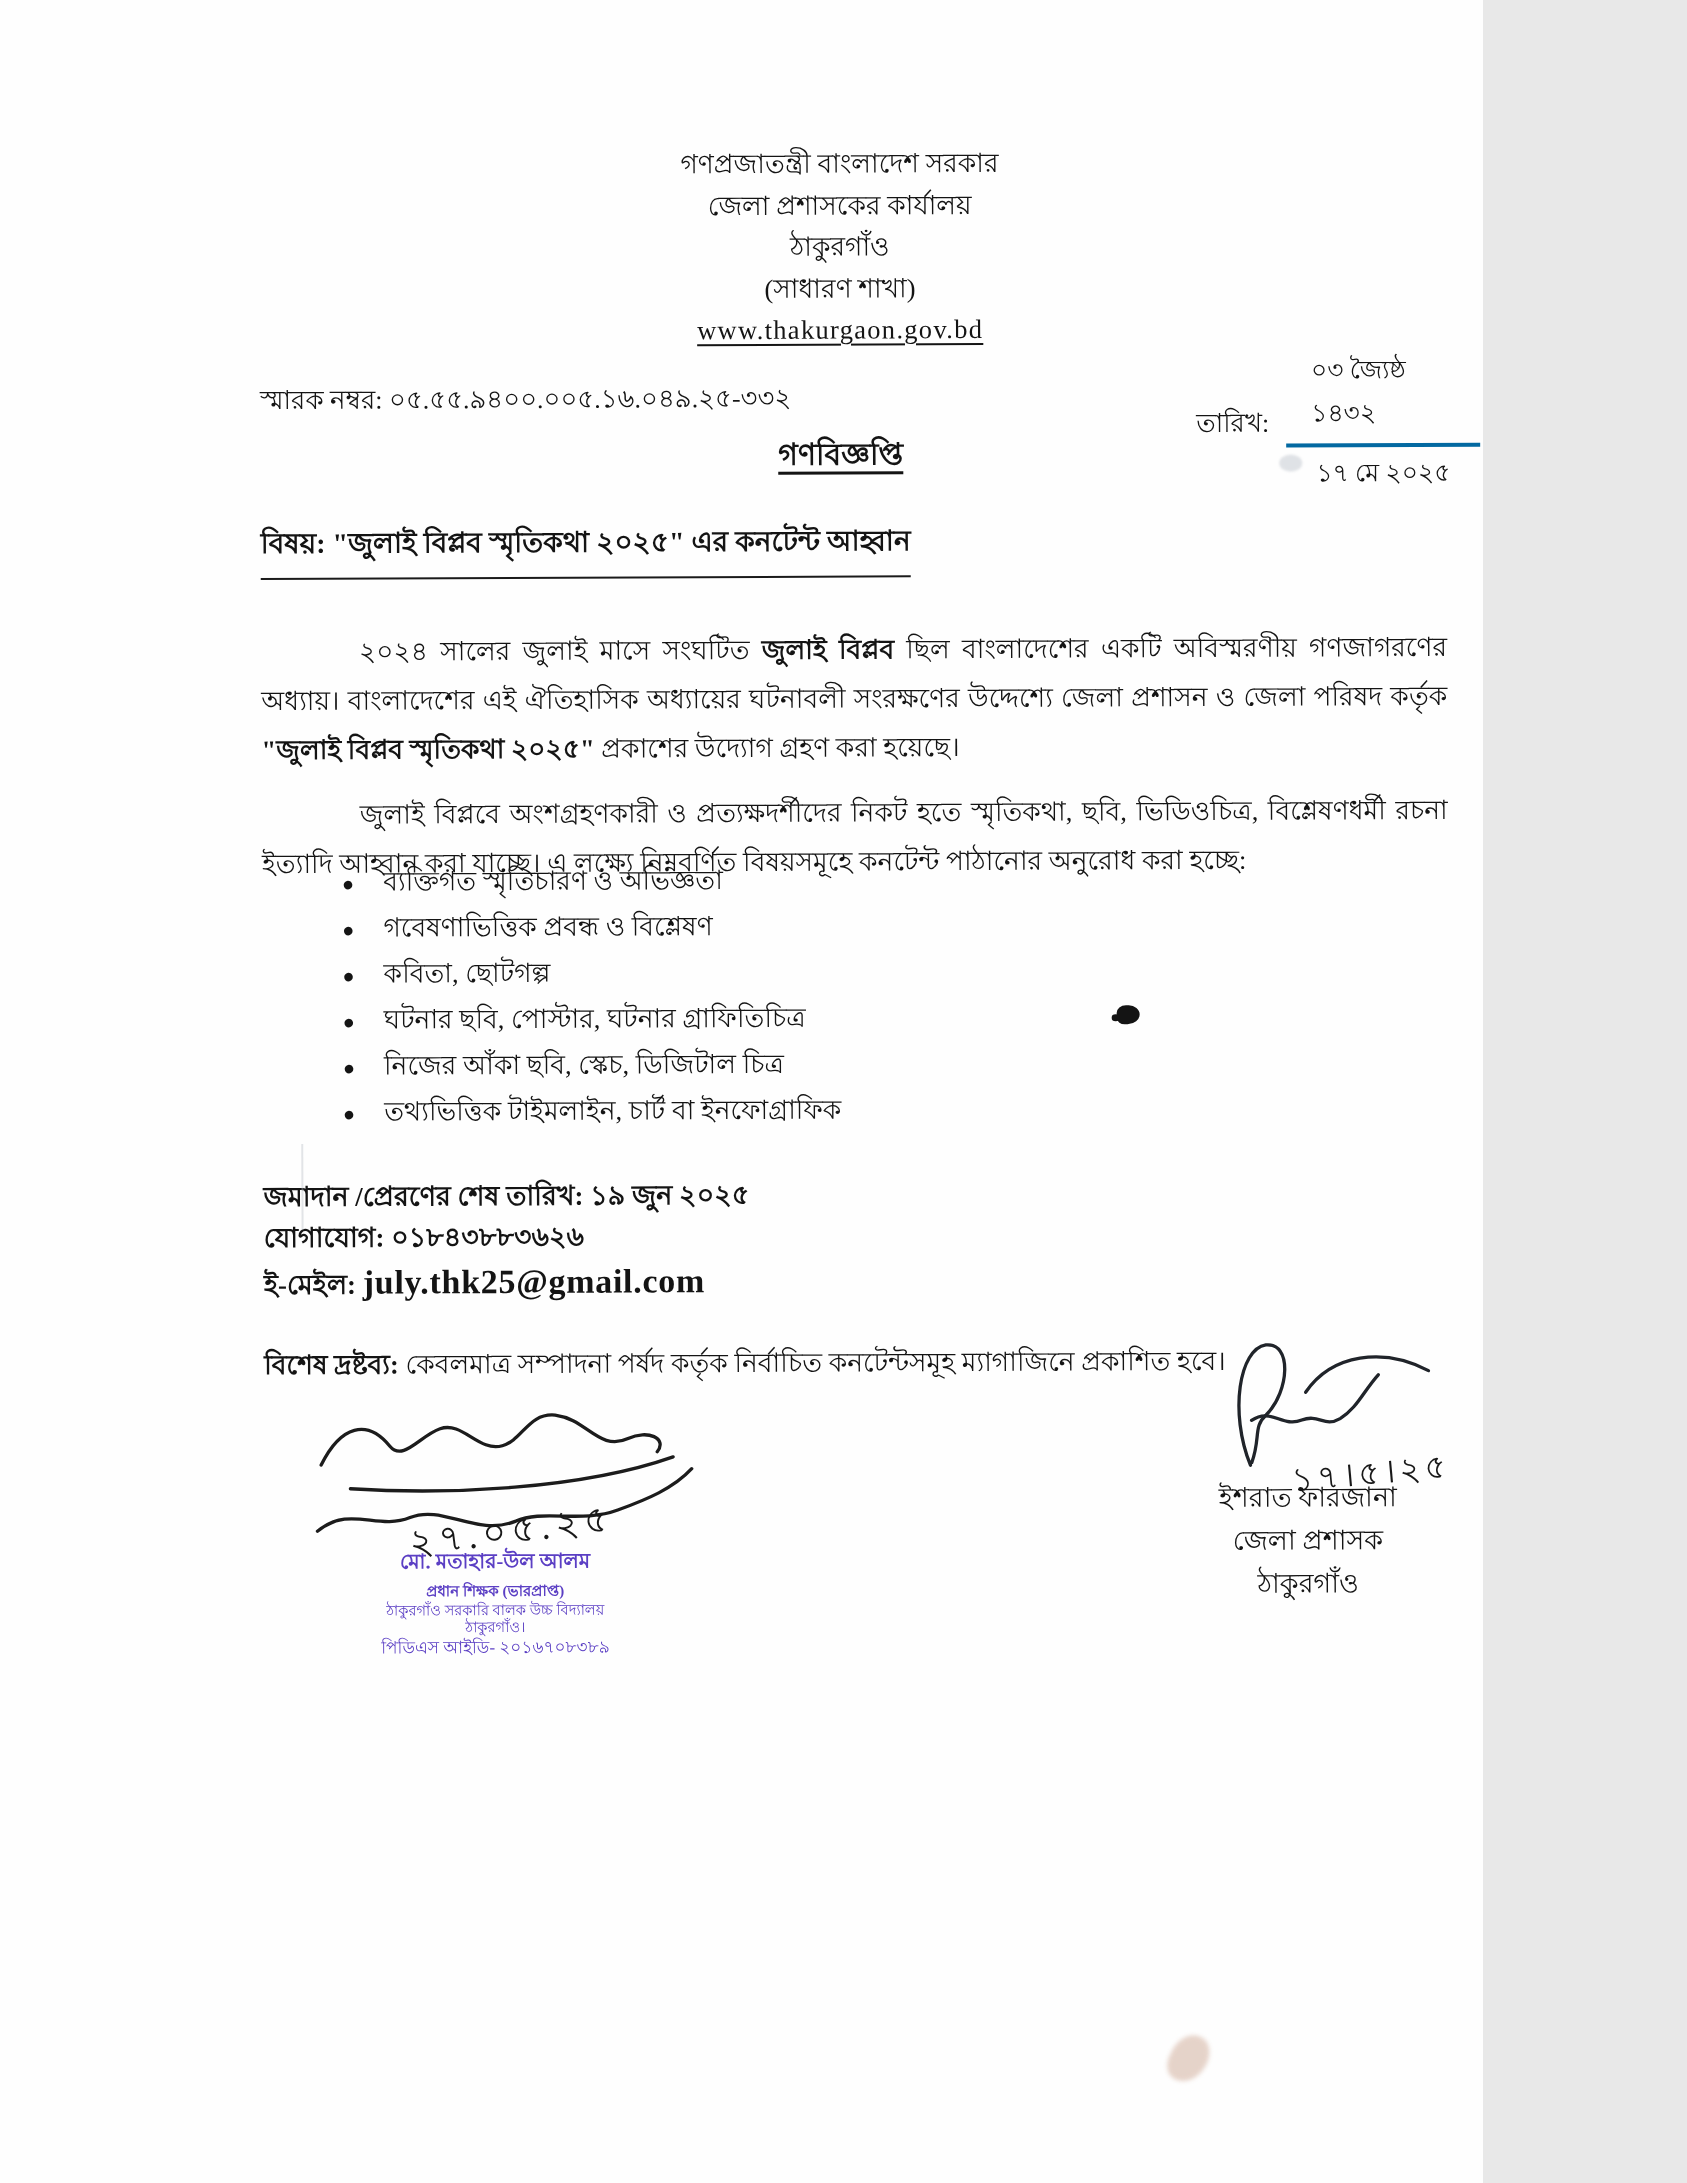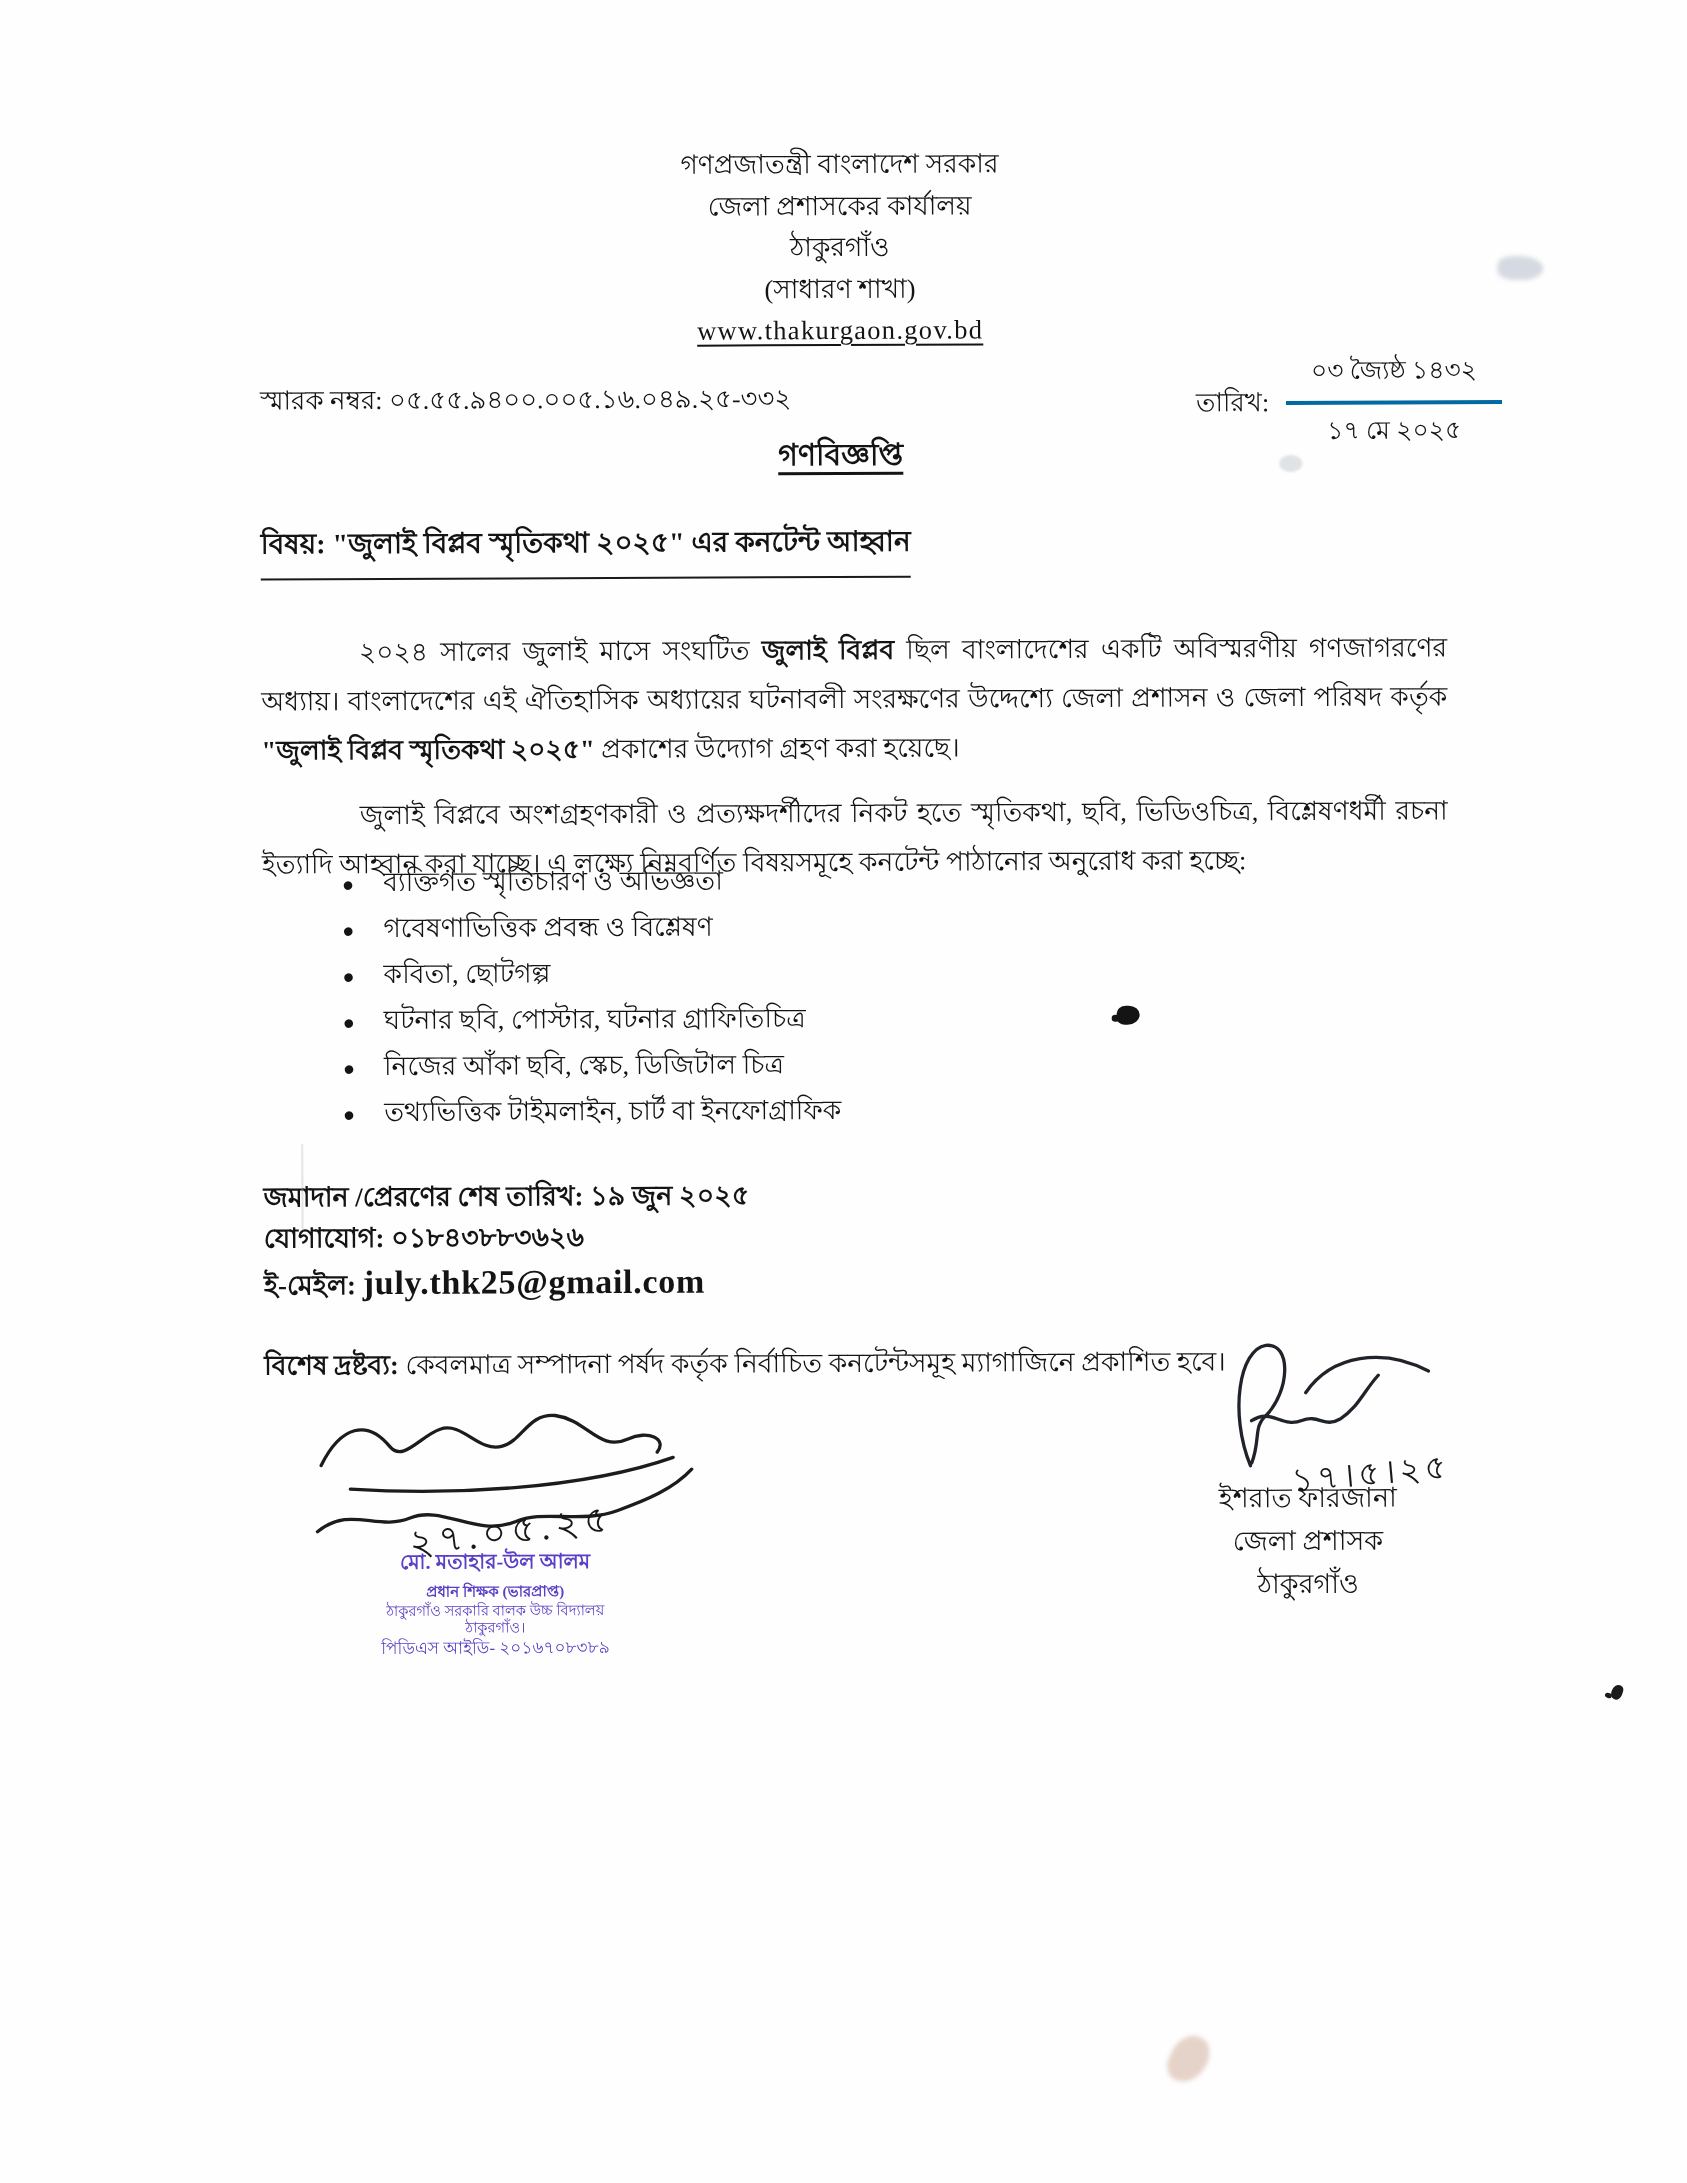--- a/index.html
+++ b/index.html
@@ -1,18 +1,18 @@
 <!DOCTYPE html>
 <html style="font-size:10.6px"><head>
 <meta charset="utf-8">
 <style>
   html,body{margin:0;padding:0;background:#e8e8e8;}
   #page{
     position:relative;
-    width:1687px;height:2183px;
+    width:1483px;height:2183px;
     background:#fefefe;
     overflow:hidden;
     font-family:"Liberation Serif", serif;
     color:#141414;
   }
   #content{
     position:absolute;inset:0;
     transform:rotate(-0.25deg);
   }
   

